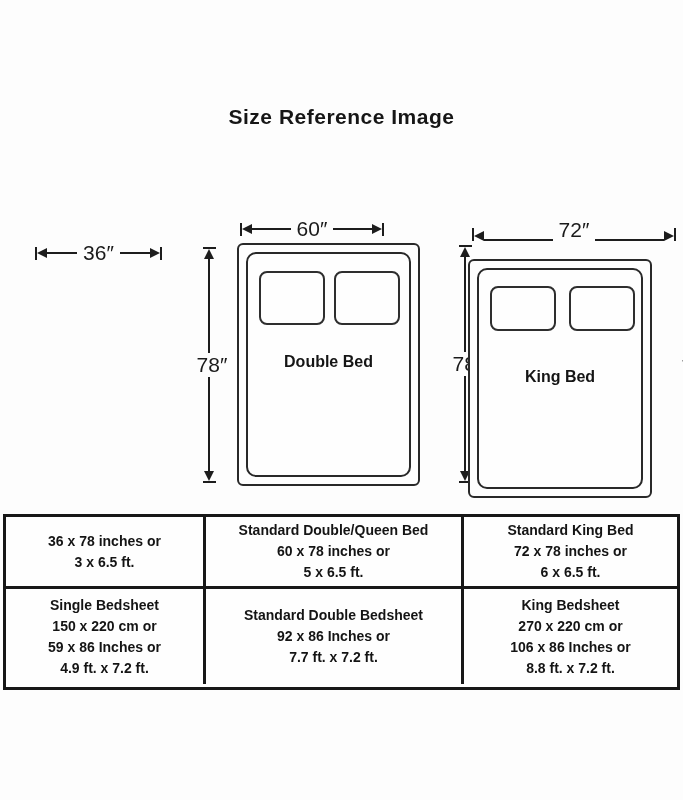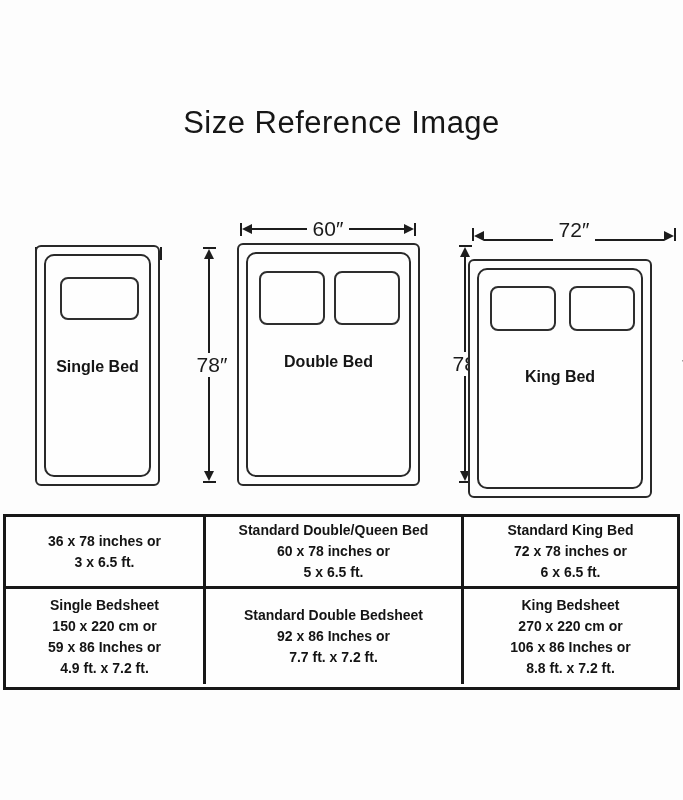--- a/index.html
+++ b/index.html
@@ -13,21 +13,21 @@
     position:relative;
     width:683px;height:800px;
     background:var(--bg);
     overflow:hidden;
     margin:0 auto;
   }
   
   .page-title{
     position:absolute;left:0;top:105px;width:100%;
     text-align:center;
-    font-size:31px;font-weight:400;letter-spacing:.5px;
+    font-size:21px;font-weight:700;letter-spacing:.5px;
     color:#161616;
   }
   
   .hdim{
     position:absolute;height:24px;
     display:flex;align-items:center;
   }
   .hdim .endbar{width:2px;height:13px;background:var(--ink);flex:0 0 auto;}
   .hdim .line{flex:1 1 auto;height:2px;background:var(--ink);}
   .tri{width:0;height:0;flex:0 0 auto;}
@@ -99,37 +99,32 @@
   <div class="hdim" style="left:35px;top:217px;width:127px;margin-top:24px;">
     <span class="endbar"></span>
     <span class="tri left"></span>
     <span class="line"></span>
     <span class="dim-label">36″</span>
     <span class="line"></span>
     <span class="tri right"></span>
     <span class="endbar"></span>
   </div>
 
-  <div class="bed" style="left:35px;top:245px;width:125px;height:241px;">
-    <div class="bed-inner"></div>
-    <div class="pillow" style="left:23px;top:30px;width:79px;height:43px;"></div>
-    <div class="bed-name" style="top:111px;">Single Bed</div>
-  </div>
 
   <div class="vdim" style="left:157px;top:247px;height:236px;">
     <span class="endbar"></span>
     <span class="tri up"></span>
     <span class="line"></span>
     <span class="dim-label">78″</span>
     <span class="line"></span>
     <span class="tri down"></span>
     <span class="endbar"></span>
   </div>
 
-  <div class="hdim" style="left:240px;top:217px;width:176px;">
+  <div class="hdim" style="left:240px;top:217px;width:144px;">
     <span class="endbar"></span>
     <span class="tri left"></span>
     <span class="line"></span>
     <span class="dim-label">60″</span>
     <span class="line"></span>
     <span class="tri right"></span>
     <span class="endbar"></span>
   </div>
 
   <div class="bed" style="left:237px;top:243px;width:183px;height:243px;">

